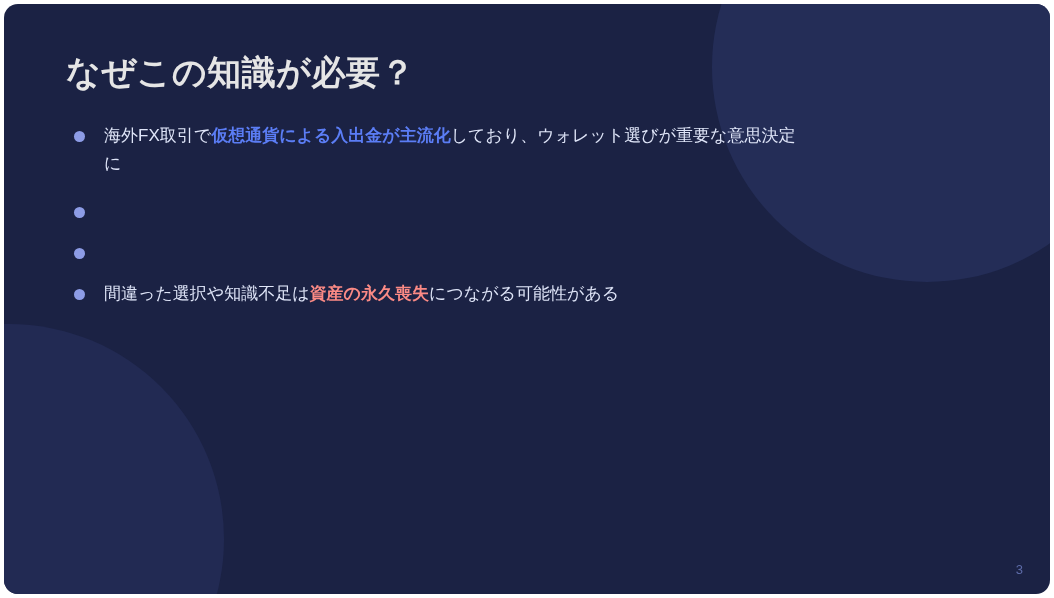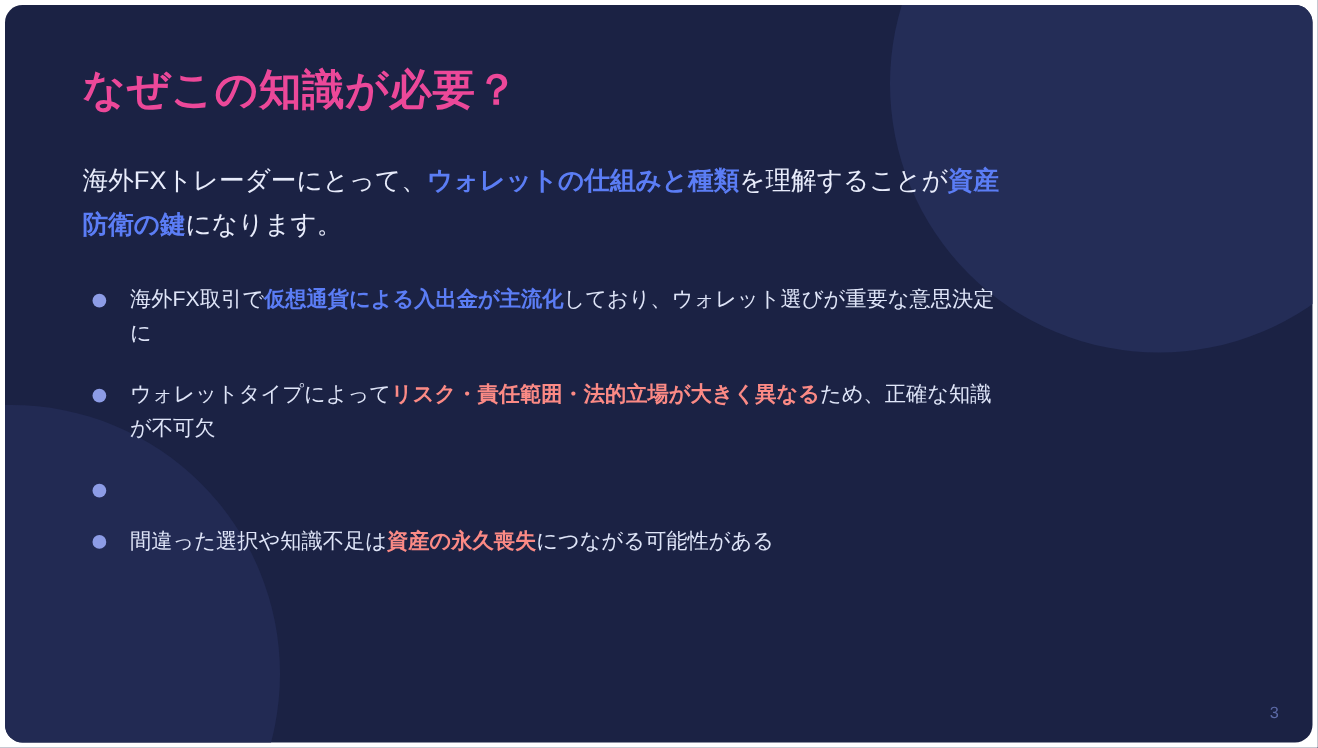--- a/index.html
+++ b/index.html
@@ -49,21 +49,21 @@
 
   .content {
     position: relative;
     z-index: 2;
     padding: 46px 58px 0 62px;
   }
 
   .slide-title {
     font-size: 34px;
     font-weight: bold;
-    color: #ec4899;
+    color: #e5e5e5;
     letter-spacing: 0.5px;
     margin: 0;
     line-height: 1.3;
   }
 
   .intro {
     margin: 33px 0 0 0;
     font-size: 20.5px;
     line-height: 1.72;
     color: #e8ecfb;
@@ -125,38 +125,32 @@
 
 <div class="slide">
 
   <div class="deco-circle-tr"></div>
   <div class="deco-circle-bl"></div>
 
   <div class="content">
 
     <h1 class="slide-title">なぜこの知識が必要？</h1>
 
-    <p class="intro">
-      <span>海外FXトレーダーにとって、</span><span class="hl-blue">ウォレットの仕組みと種類</span><span>を理解することが</span><span class="hl-blue">資産防衛の鍵</span><span>になります。</span>
-    </p>
 
     <ul class="bullets">
 
       <li class="bullet-item">
         <span class="bullet-dot"></span>
         <span class="bullet-text">
           <span>海外FX取引で</span><span class="hl-blue">仮想通貨による入出金が主流化</span><span>しており、ウォレット選びが重要な意思決定に</span><span></span><span></span>
         </span>
       </li>
 
       <li class="bullet-item">
         <span class="bullet-dot"></span>
-        <span class="bullet-text">
-          <span>ウォレットタイプによって</span><span class="hl-salmon">リスク・責任範囲・法的立場が大きく異なる</span><span>ため、正確な知識が不可欠</span><span></span><span></span>
-        </span>
       </li>
 
       <li class="bullet-item">
         <span class="bullet-dot"></span>
       </li>
 
       <li class="bullet-item">
         <span class="bullet-dot"></span>
         <span class="bullet-text">
           <span>間違った選択や知識不足は</span><span class="hl-salmon">資産の永久喪失</span><span>につながる可能性がある</span><span></span><span></span>

